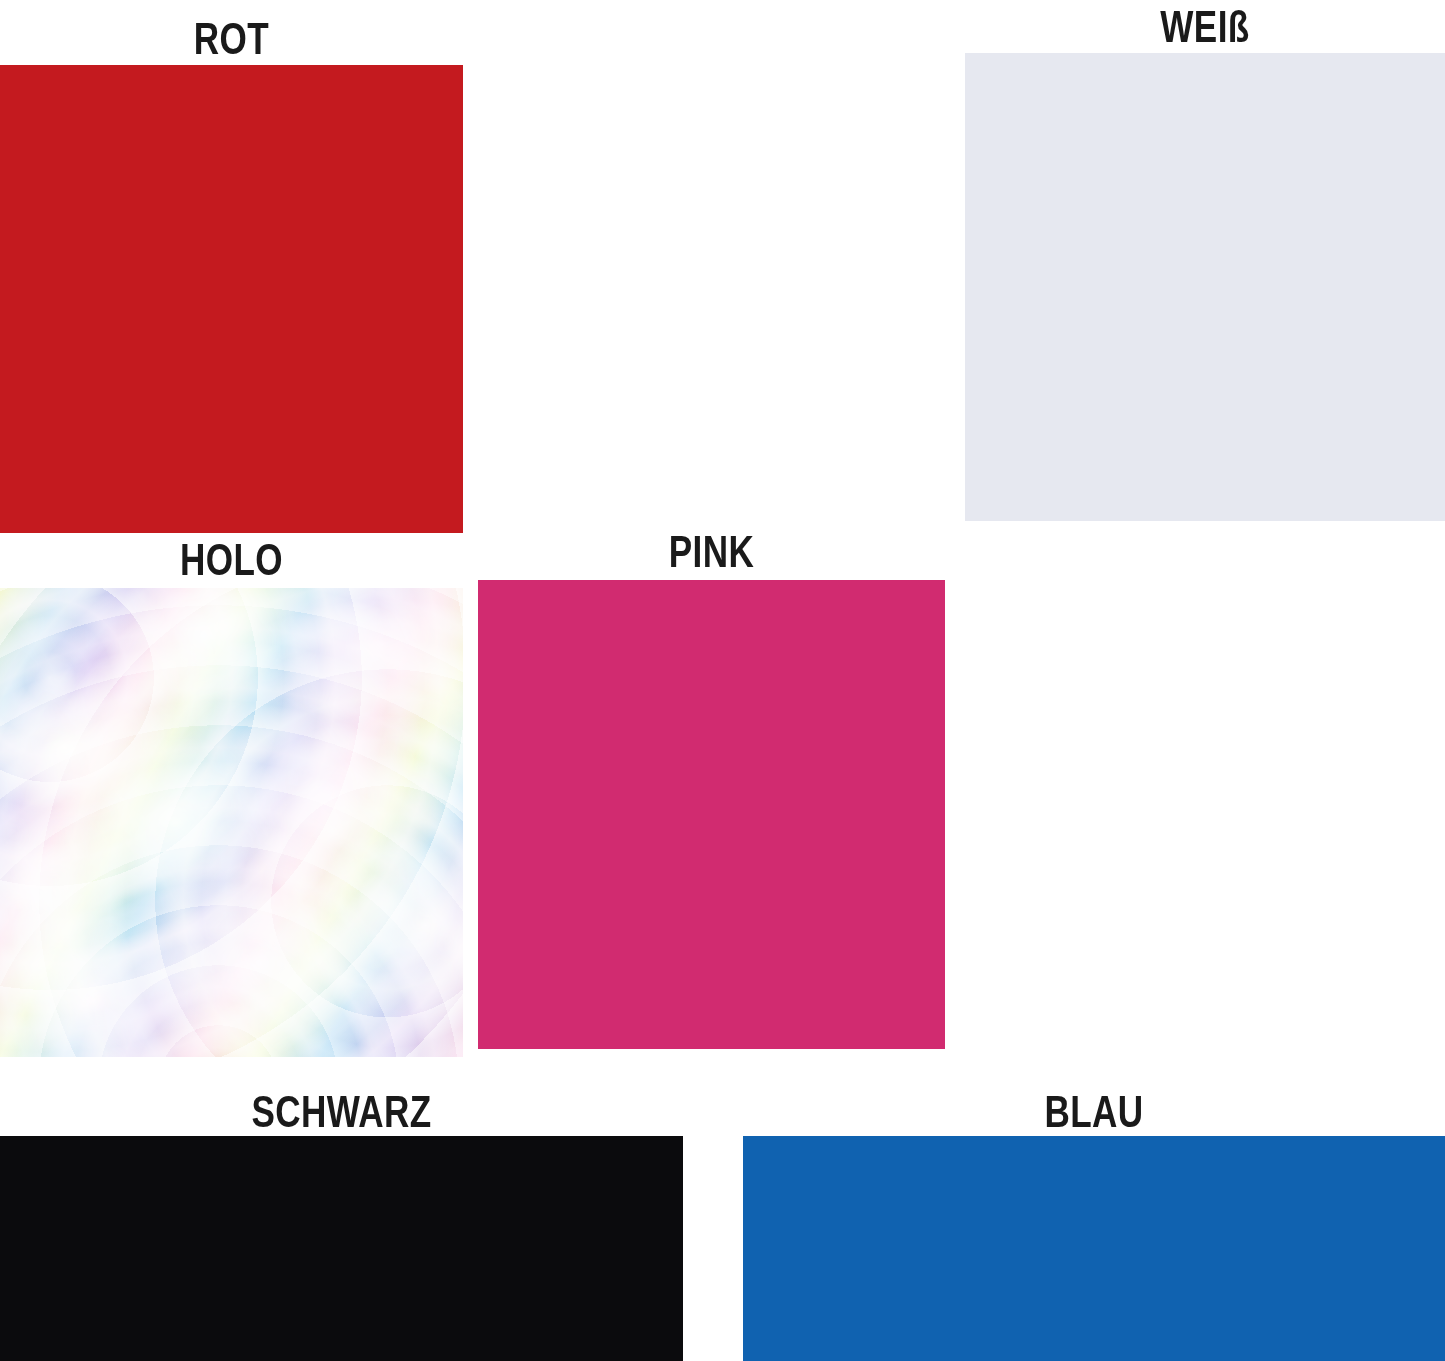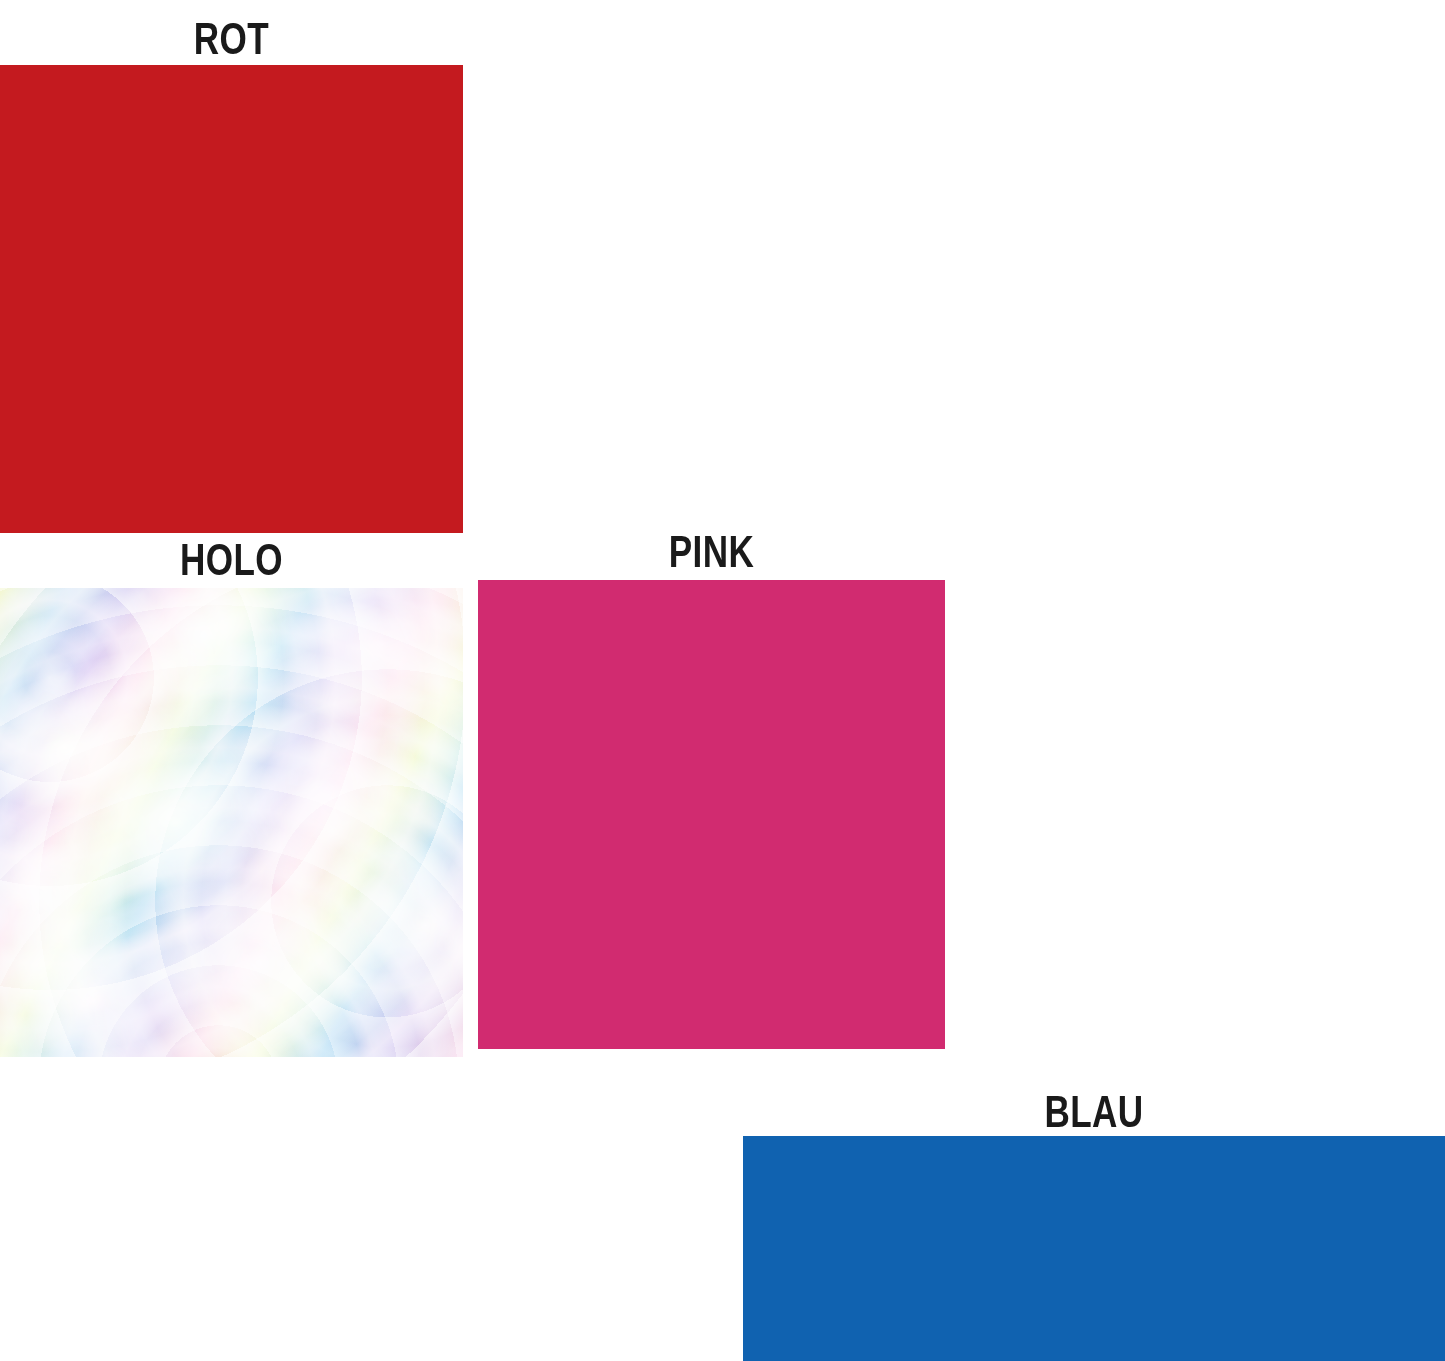--- a/index.html
+++ b/index.html
@@ -152,31 +152,39 @@
 <body style="background-color: rgb(255, 255, 255);">
 
 <div class="swatch-grid">
 
   <div class="swatch-cell" id="cell-rot">
     <div class="swatch-label" style="color: rgb(26, 26, 26);">ROT</div>
     <div class="swatch-chip" style="background-color: rgb(196, 26, 31);"></div>
   </div>
 
 
+  <div class="swatch-cell" id="cell-weiss">
+    <div class="swatch-label" style="color: rgb(26, 26, 26);">WEIß</div>
+    <div class="swatch-chip" style="background-color: rgb(230, 232, 240);"></div>
+  </div>
 
   <div class="swatch-cell" id="cell-holo">
     <div class="swatch-label" style="color: rgb(26, 26, 26);">HOLO</div>
     <div class="swatch-chip holo-fill"></div>
   </div>
 
   <div class="swatch-cell" id="cell-pink">
     <div class="swatch-label" style="color: rgb(26, 26, 26);">PINK</div>
     <div class="swatch-chip" style="background-color: rgb(209, 43, 112);"></div>
   </div>
 
 
+  <div class="swatch-cell" id="cell-schwarz">
+    <div class="swatch-label" style="color: rgb(26, 26, 26);">SCHWARZ</div>
+    <div class="swatch-chip" style="background-color: rgb(11, 11, 13);"></div>
+  </div>
 
   <div class="swatch-cell" id="cell-blau">
     <div class="swatch-label" style="color: rgb(26, 26, 26);">BLAU</div>
     <div class="swatch-chip" style="background-color: rgb(16, 98, 176);"></div>
   </div>
 
 </div>
 
 </body></html>

